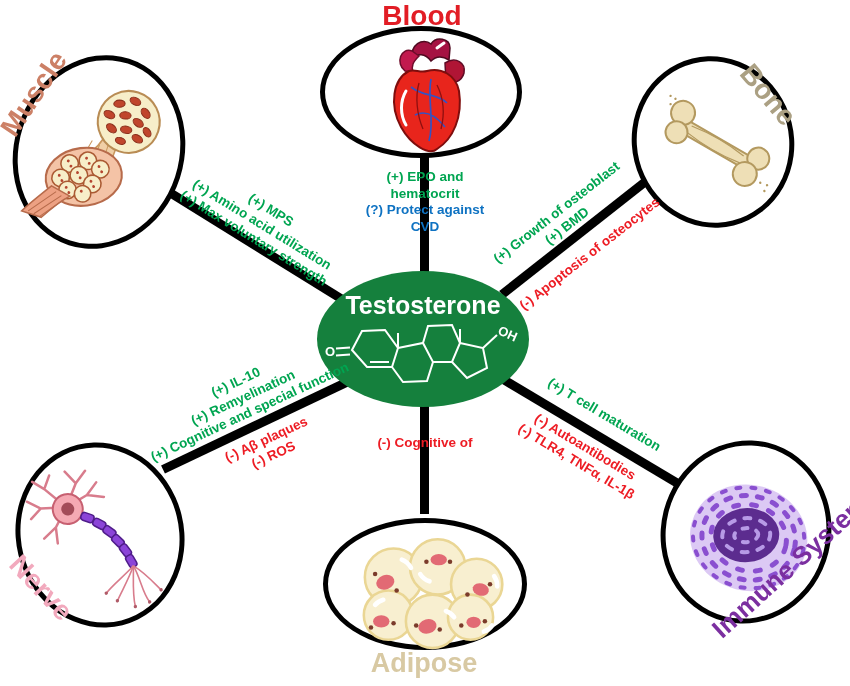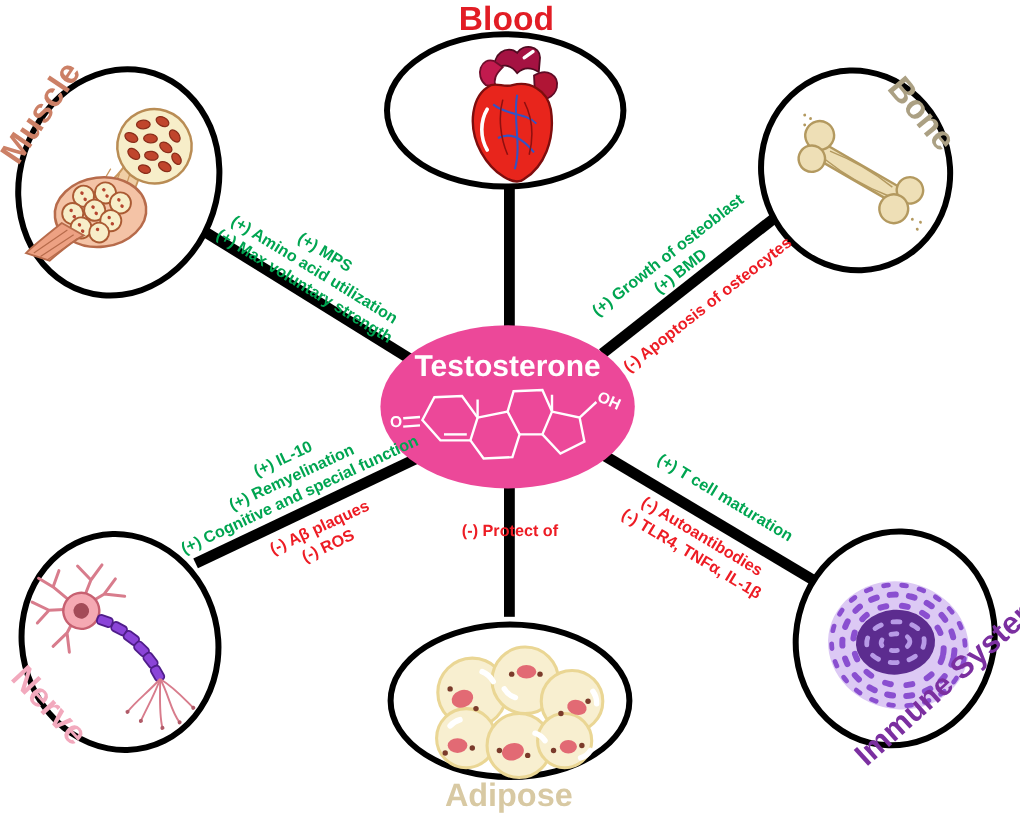--- a/index.html
+++ b/index.html
@@ -4,21 +4,21 @@
 <style>
   html,body{margin:0;padding:0;background:#fff;}
   .fig{position:relative;width:850px;height:686px;background:#fff;overflow:hidden;
        font-family:"Liberation Sans",sans-serif;}
   
   .line{position:absolute;background:#000;z-index:1;}
   .hline{height:9px;transform-origin:0 50%;}
   
   .ell{position:absolute;border:5px solid #000;border-radius:50%;background:#fff;
        box-sizing:border-box;z-index:2;}
-  .center-ell{position:absolute;background:#ec4899;border-radius:50%;z-index:2;}
+  .center-ell{position:absolute;background:#15803d;border-radius:50%;z-index:2;}
   .center-title{position:absolute;top:20px;left:0;width:100%;text-align:center;
        color:#fff;font-weight:bold;font-size:25px;z-index:4;}
   .mol{position:absolute;left:0;top:0;z-index:3;}
   
   .organ-label{position:absolute;font-weight:bold;font-size:28px;z-index:3;
        text-align:center;white-space:nowrap;}
   .l-blood{color:var(--blood);}
   .l-muscle{color:var(--muscle);}
   .l-bone{color:var(--bone);}
   .l-nerve{color:var(--nerve);}
@@ -50,20 +50,26 @@
   <div class="ell" style="left:320px;top:26px;width:202px;height:132px;">
     <svg class="illus" style="left:48px;top:4px;" width="104" height="120" viewBox="0 0 100 120">
       <path d="M38,24 C34,10 48,2 56,9 C61,1 75,3 75,13 L74,25 C66,20 60,22 56,26 C50,18 42,18 38,24 Z" fill="#a51242" stroke="#4f0a20" stroke-width="1.5"></path>
       <path d="M30,36 C20,28 26,12 37,16 L44,21 C38,27 36,31 38,37 Z" fill="#c21a4e" stroke="#6e0d2b" stroke-width="1.5"></path>
       <path d="M70,28 C81,21 91,28 89,38 C87,46 78,50 71,47 Z" fill="#b01535" stroke="#5f0b25" stroke-width="1.5"></path>
       <path d="M34,36 C18,44 14,70 26,92 C36,110 54,121 62,114 C78,104 88,82 84,56 C81,40 66,32 52,36 C45,38 40,34 34,36 Z" fill="#e8251c" stroke="#7e0d0d" stroke-width="2"></path>
       <path d="M36,52 C48,62 62,58 72,68 M40,80 C52,74 62,82 70,92 M56,44 C52,64 60,86 54,106" fill="none" stroke="#3353c4" stroke-width="1.7"></path>
       <path d="M44,48 C40,62 42,80 48,94 M62,50 C68,62 70,78 66,94" fill="none" stroke="#8f0f0f" stroke-width="1.3"></path>
       <path d="M31,56 C25,66 25,80 31,90 M62,13 l7,-5" fill="none" stroke="#ffffff" stroke-width="3" stroke-linecap="round"></path>
     </svg>
+  </div>
+  <div class="fx" style="left:323px;top:169px;width:204px;">
+    <span class="t-pos">(+) EPO and</span>
+    <span class="t-pos">hematocrit</span>
+    <span class="t-q">(?) Protect against</span>
+    <span class="t-q">CVD</span>
   </div>
 
   <div class="organ-label l-muscle" style="left:-14px;top:78px;width:96px;transform:rotate(-56deg);">Muscle</div>
   <div class="ell" style="left:14px;top:54px;width:170px;height:196px;transform:rotate(18deg);">
     <svg class="illus" style="left:16px;top:16px;" width="135" height="160" viewBox="0 0 130 155">
       <path d="M62,60 C58,74 52,80 46,86 L74,98 C75,84 76,72 76,66 Z" fill="#f0cfa6" stroke="#c9975e" stroke-width="1.5"></path>
       <path d="M52,66 L48,84 M60,68 L58,90 M68,66 L68,94" stroke="#c9975e" stroke-width="1" fill="none"></path>
       <circle cx="80" cy="38" r="30" fill="#f7eec9" stroke="#b98c54" stroke-width="2"></circle>
       <g fill="#c0452c" stroke="#8a2d1a" stroke-width="1">
         <ellipse cx="66" cy="24" rx="5.5" ry="3.5" transform="rotate(-20 66 24)"></ellipse>
@@ -226,21 +232,21 @@
         <path d="M78,42 a16,16 0 0,0 9,7"></path>
         <path d="M150,44 a16,16 0 0,1 3,10"></path>
         <path d="M34,72 a16,16 0 0,1 8,-5"></path>
         <path d="M103,78 a16,16 0 0,1 8,6"></path>
         <path d="M140,98 a14,14 0 0,0 8,-6"></path>
       </g>
     </svg>
   </div>
   <div class="organ-label l-adipose" style="left:324px;top:648px;width:200px;">Adipose</div>
   <div class="fx" style="left:325px;top:435px;width:200px;">
-    <span class="t-neg">(-) Protect of</span>
+    <span class="t-neg">(-) Cognitive of</span>
   </div>
 
   <div class="ell" style="left:661px;top:440px;width:170px;height:184px;transform:rotate(14deg);">
     <svg class="illus" style="left:12px;top:20px;" width="144" height="144" viewBox="0 0 144 144">
       <ellipse cx="72" cy="72" rx="59" ry="53" fill="#dcc9f4"></ellipse>
       <ellipse cx="72" cy="72" rx="56" ry="50" fill="none" stroke="#8a4fd0" stroke-width="4" stroke-dasharray="4 11" stroke-linecap="round"></ellipse>
       <ellipse cx="72" cy="72" rx="47" ry="42" fill="none" stroke="#8a4fd0" stroke-width="5" stroke-dasharray="5 11" stroke-linecap="round"></ellipse>
       <ellipse cx="72" cy="72" rx="38" ry="33" fill="none" stroke="#8a4fd0" stroke-width="5" stroke-dasharray="5 13" stroke-linecap="round"></ellipse>
       <ellipse cx="69" cy="70" rx="33" ry="27" fill="#5c2c8f" transform="rotate(-18 69 70)"></ellipse>
       <ellipse cx="69" cy="70" rx="24" ry="17" fill="none" stroke="#b79ae6" stroke-width="4" stroke-dasharray="6 10" stroke-linecap="round" transform="rotate(-18 69 70)"></ellipse>

